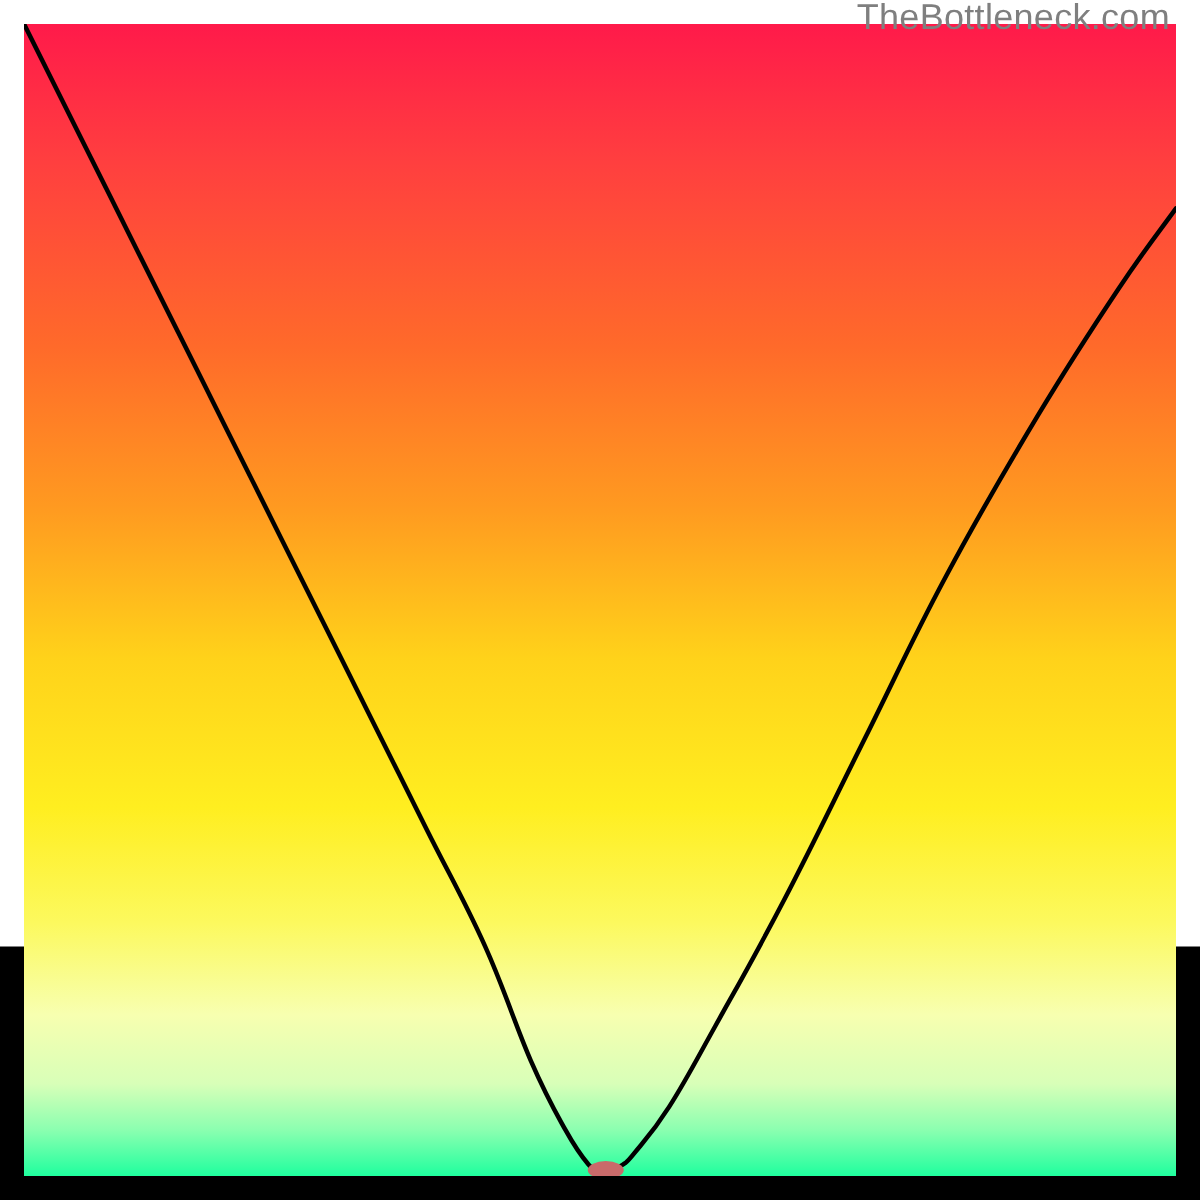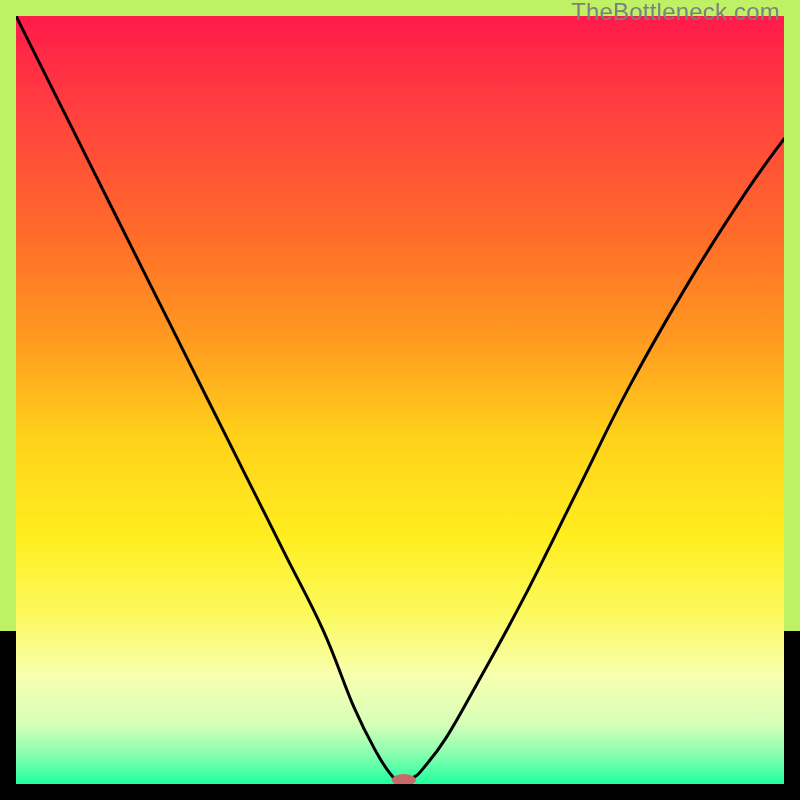--- a/index.html
+++ b/index.html
@@ -8,21 +8,21 @@
     width: 800px;
     height: 800px;
     background: #000;
     overflow: hidden;
     font-family: Arial, Helvetica, sans-serif;
   }
   .frame {
     position: relative;
     width: 800px;
     height: 631px;
-    background: #bef264;
+    background: #ffffff;
   }
   .plot-area {
     position: absolute;
     left: 16px;
     top: 16px;
     width: 768px;
     height: 768px;
   }
   .watermark {
     position: absolute;

